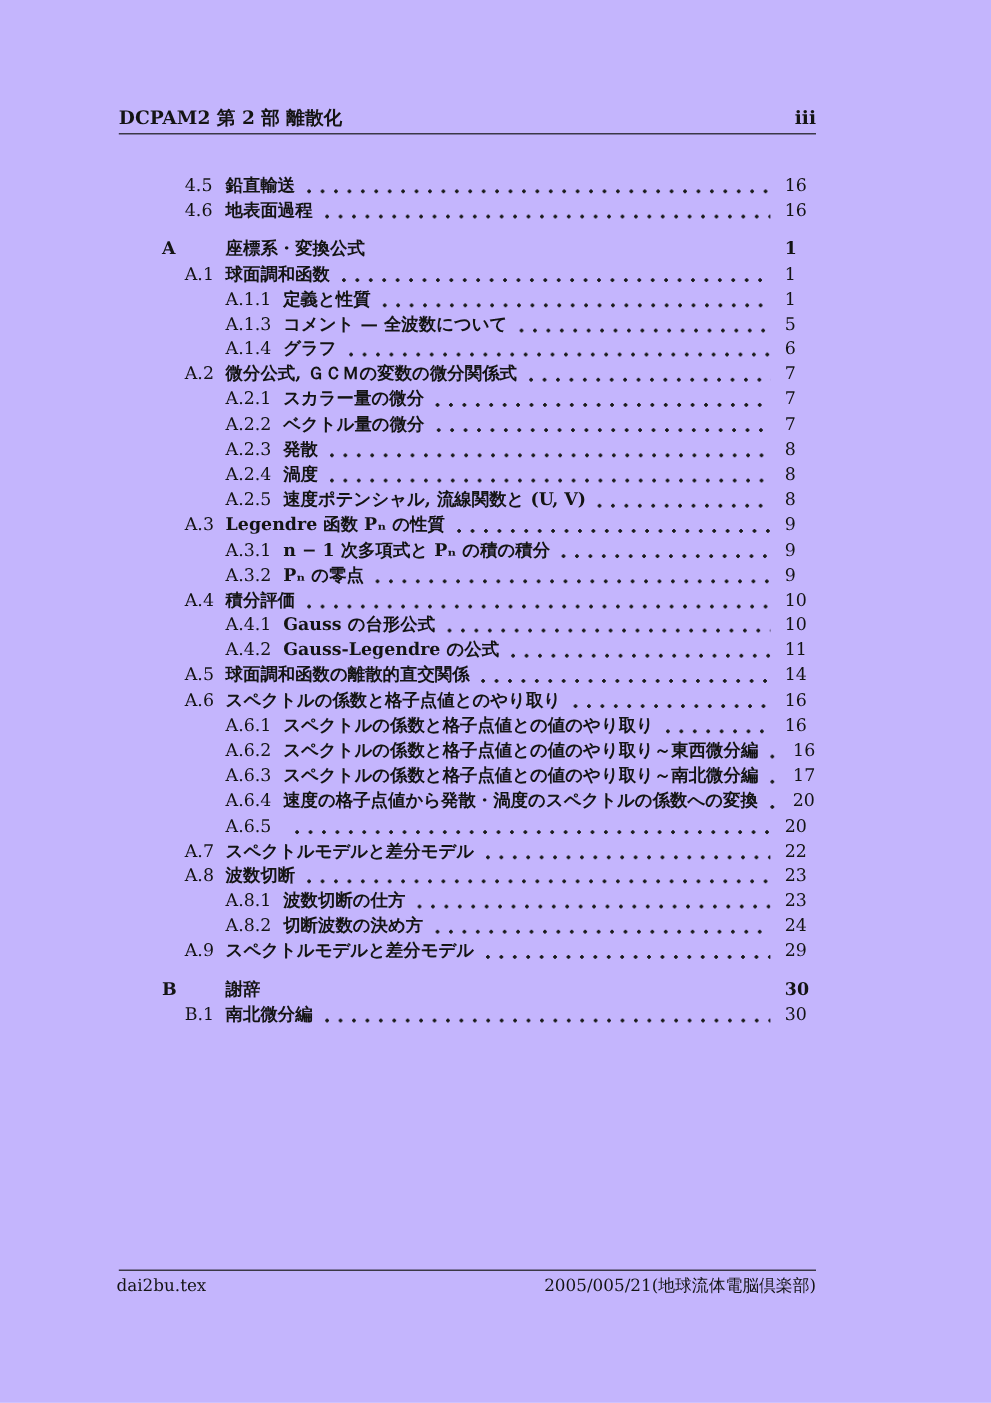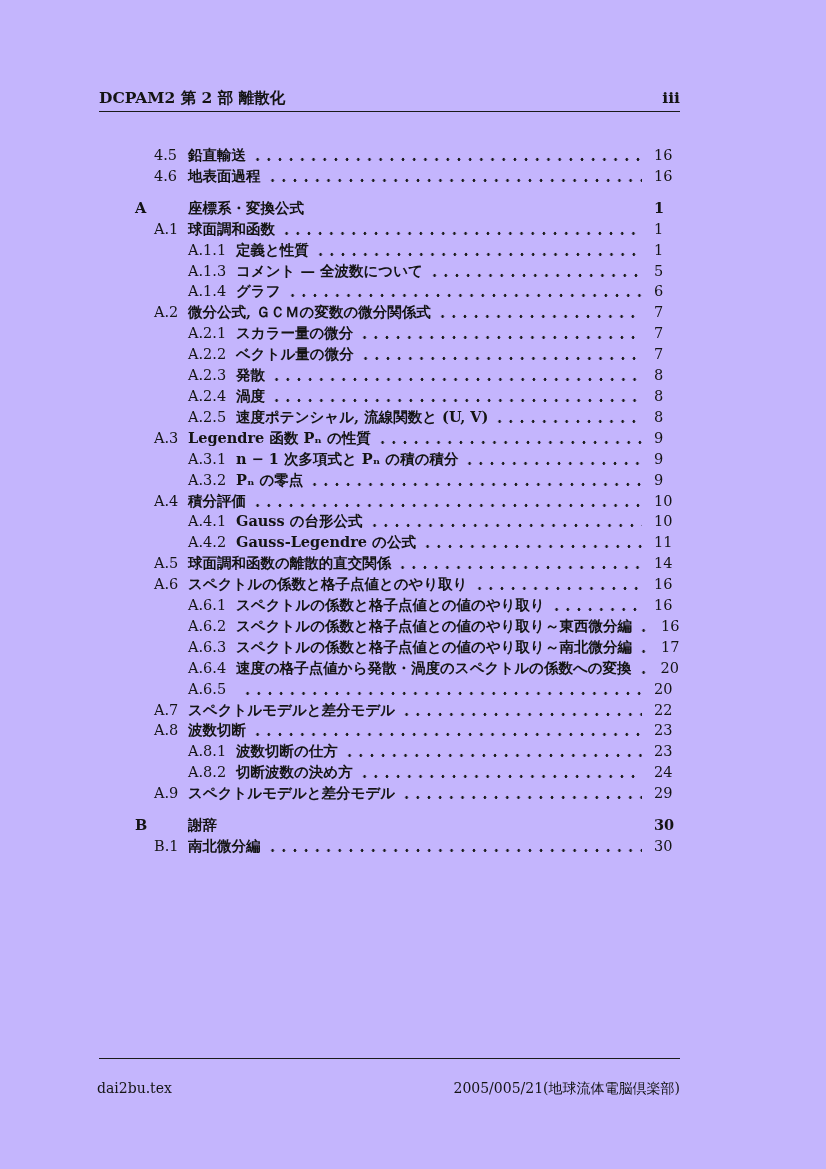--- a/index.html
+++ b/index.html
@@ -85,21 +85,20 @@
   }
   .footer {
     position: absolute;
     left: 97px; right: 146px; top: 1063px;
     display: flex;
     justify-content: space-between;
     align-items: baseline;
     font-size: 14px;
     line-height: 18px;
     white-space: nowrap;
-    margin-top: 16px;
   }
 </style>
 </head>
 <body>
 
 <div class="page">
 
   <div class="header">
     <span>DCPAM2 第 2 部 離散化</span>
     <span>iii</span>

